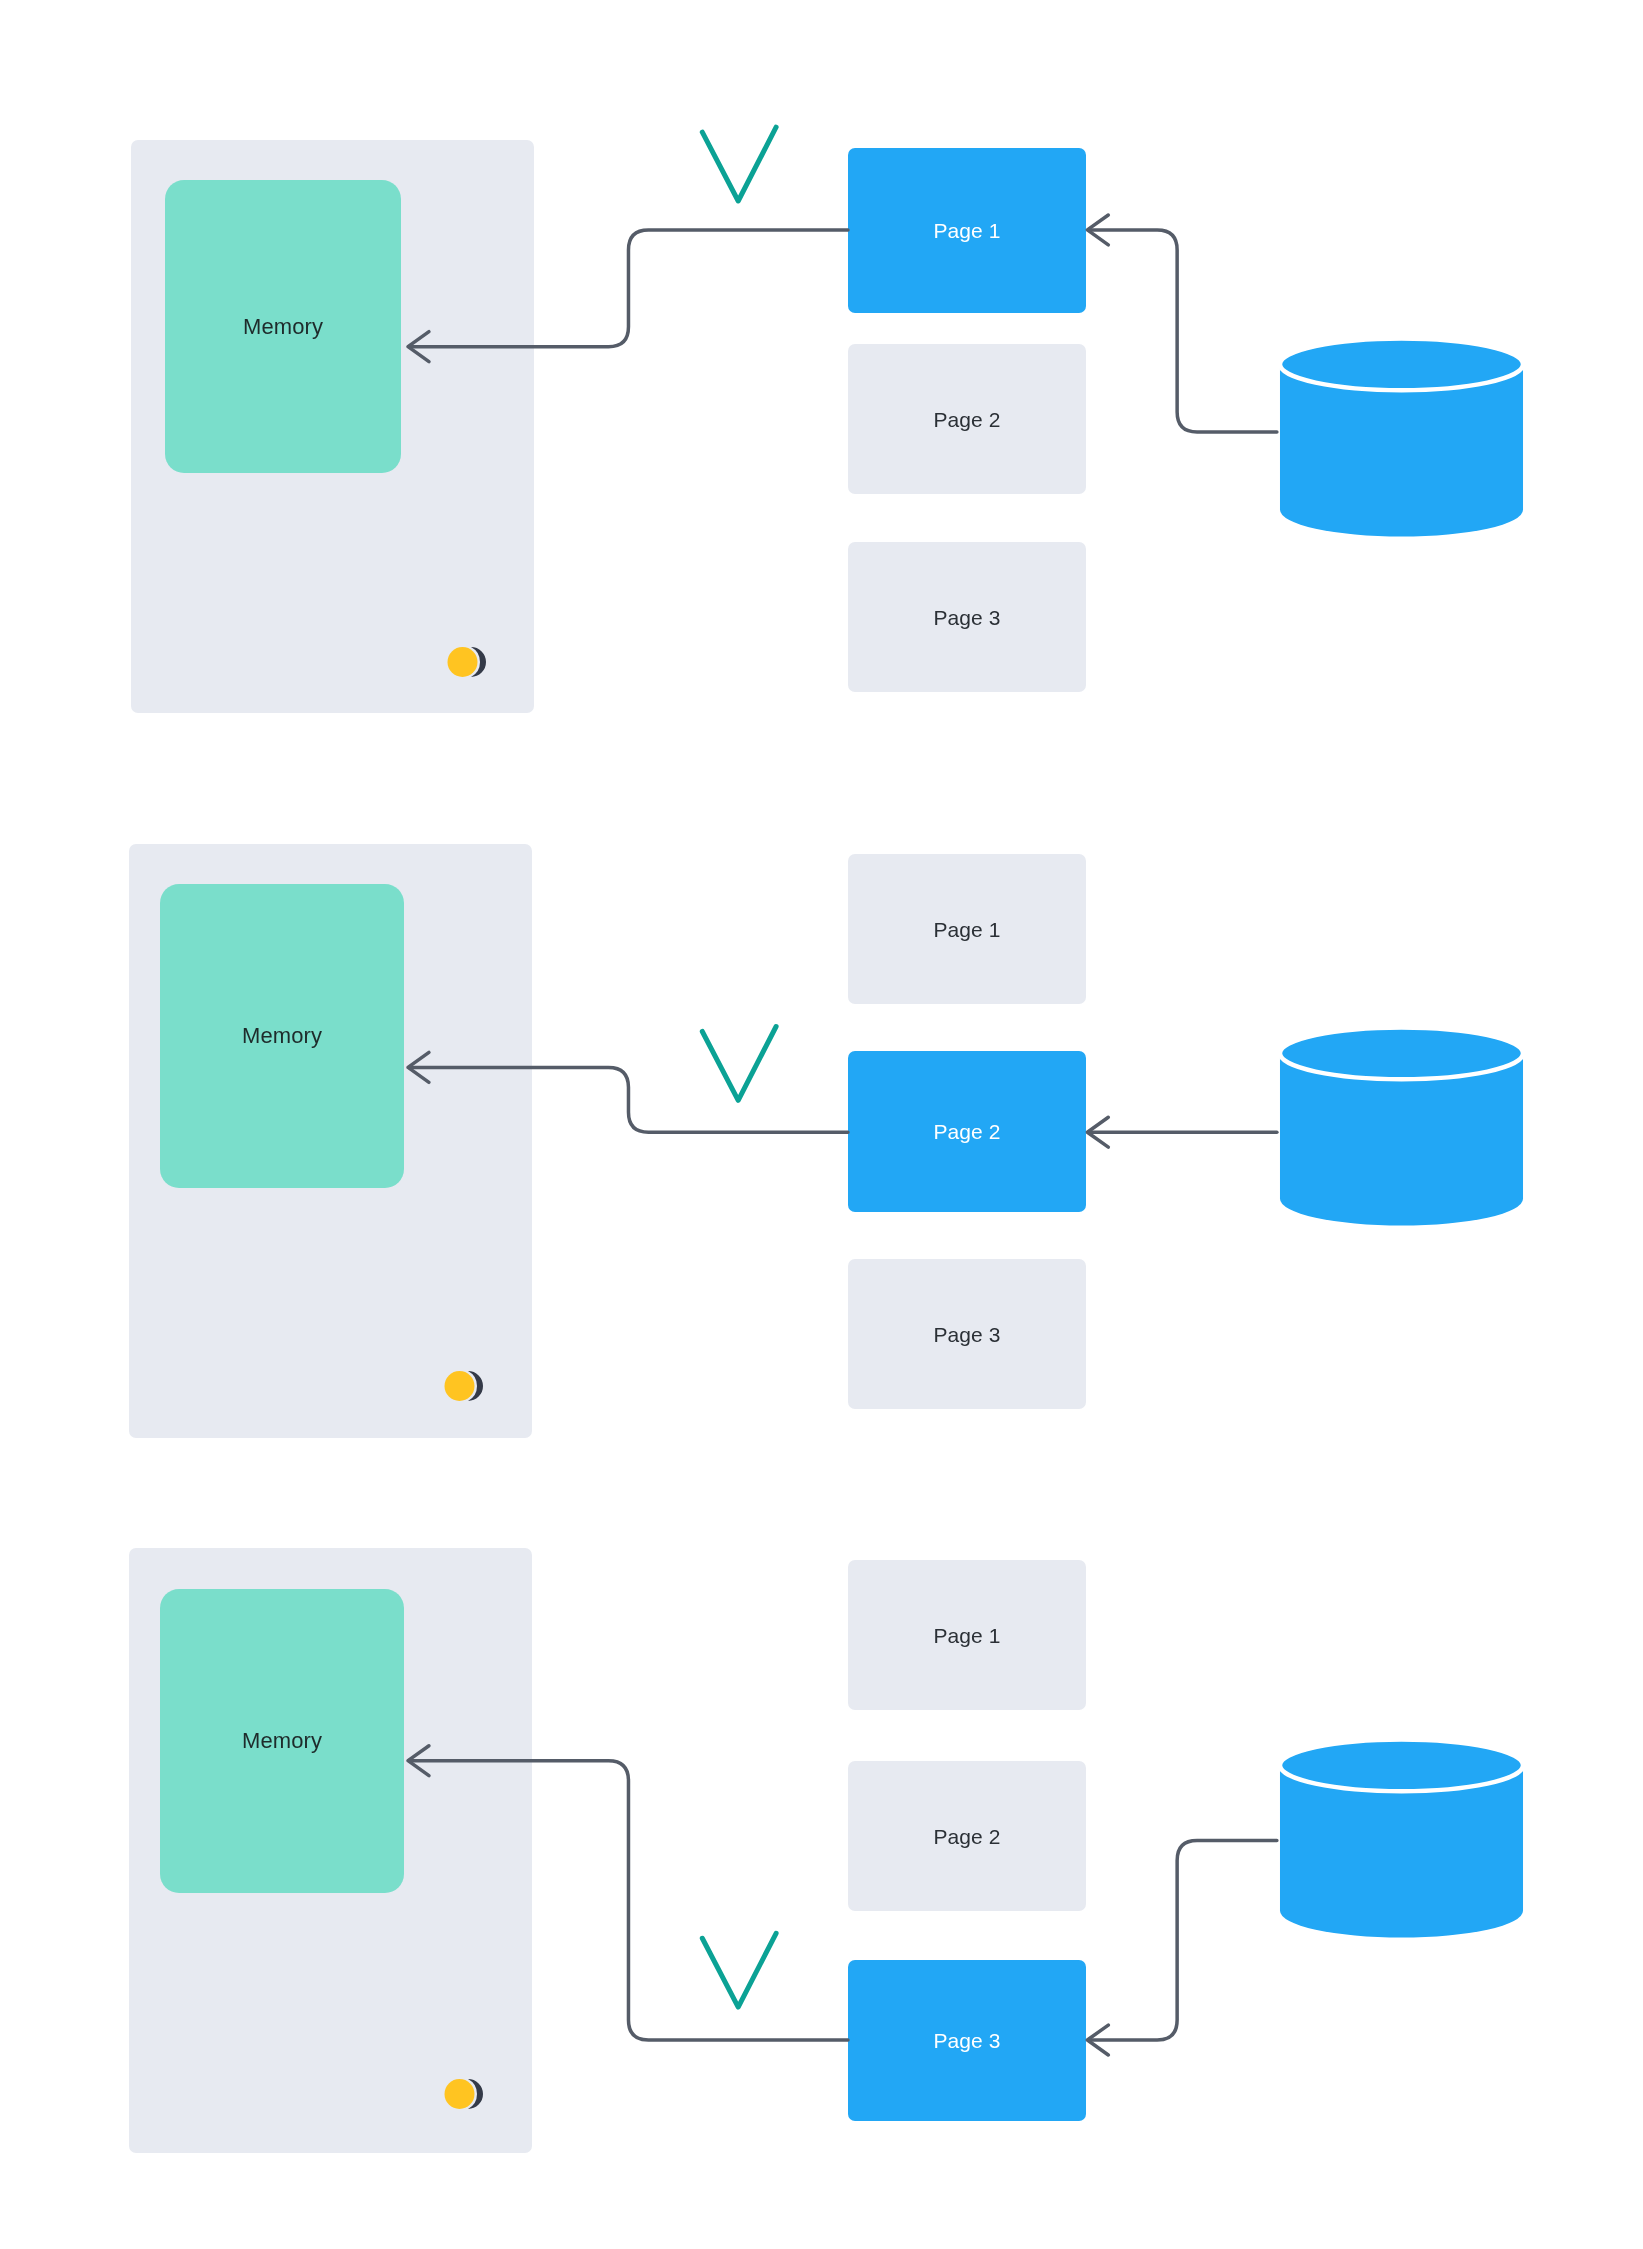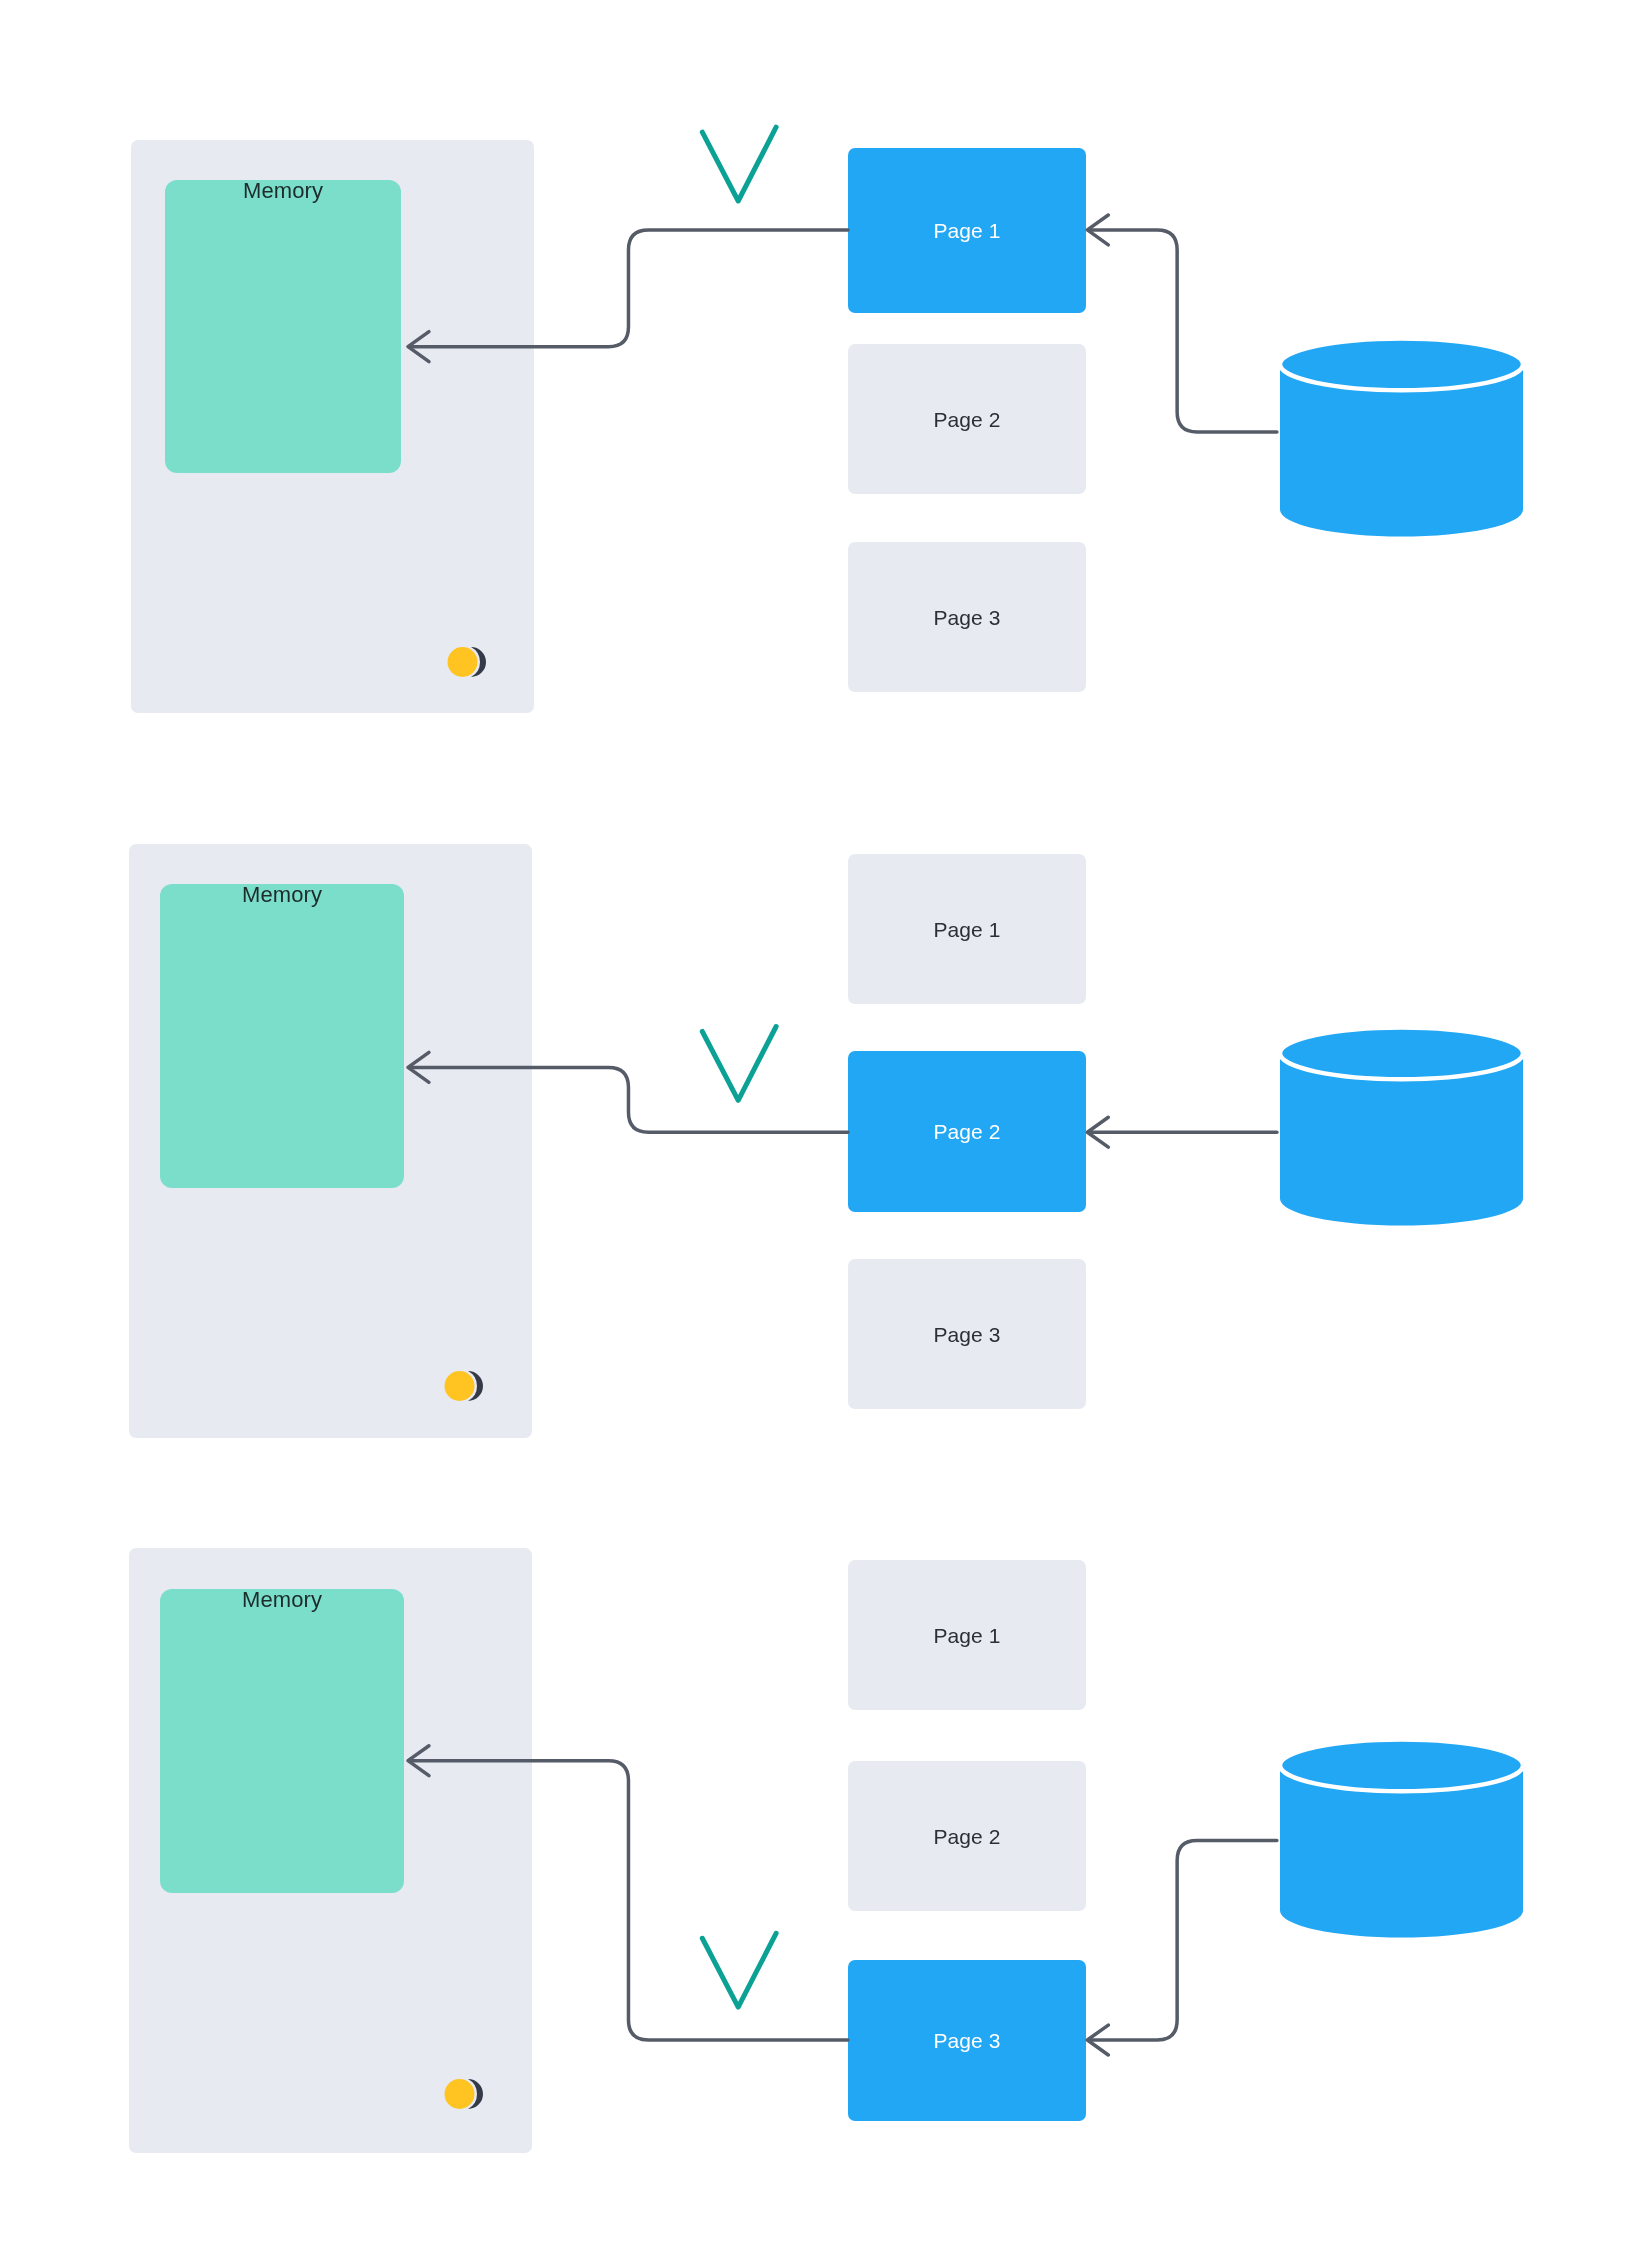--- a/index.html
+++ b/index.html
@@ -27,22 +27,23 @@
   }
   
   .memory-panel {
     position: absolute;
     background: #e7eaf1;
     border-radius: 7px;
   }
   .memory-box {
     position: absolute;
     background: #7adecb;
-    border-radius: 12px;
+    border-radius: 19px;
     display: flex;
+    align-items: center;
     justify-content: center;
   }
   .memory-label {
     font-size: 22px;
     color: #1e2b2b;
     letter-spacing: 0.1px;
     line-height: 1;
   }
   
   .brand-logo {

